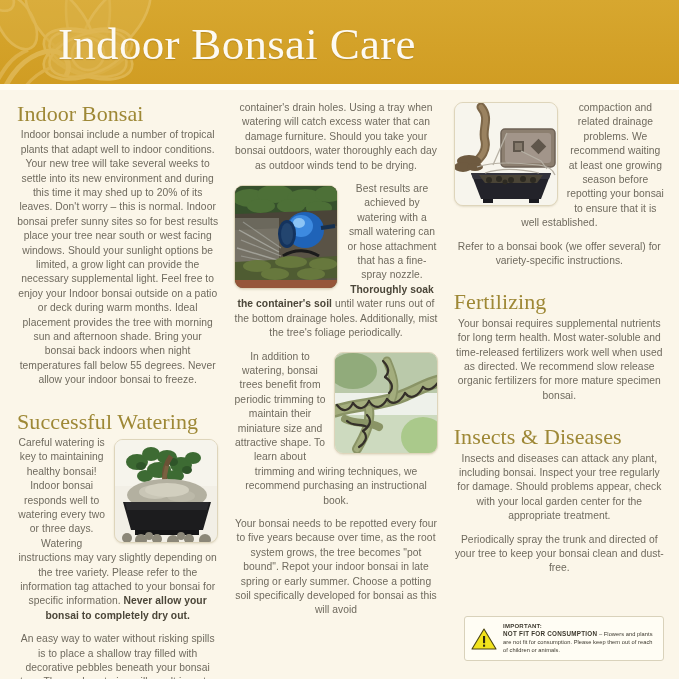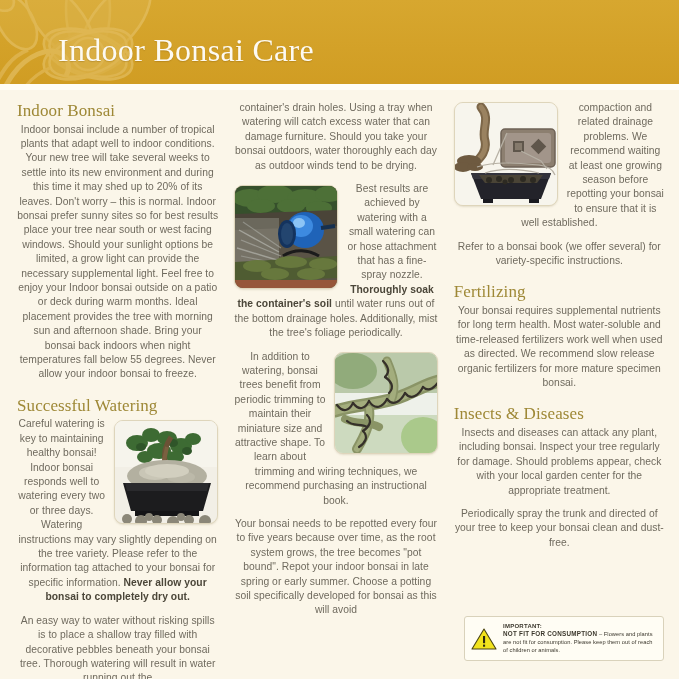--- a/index.html
+++ b/index.html
@@ -34,23 +34,23 @@
   .header-ornament {
     position: absolute;
     left: -30px; top: -42px;
     width: 230px; height: 190px;
     opacity: .55;
     pointer-events: none;
   }
   .header-title {
     position: absolute;
     left: 58px;
-    top: 32px;
+    top: 18px;
     font-family: "Liberation Serif", "DejaVu Serif", serif;
-    font-size: 32px;
+    font-size: 45px;
     font-weight: 400;
     color: #fdfaf2;
     letter-spacing: .3px;
     text-shadow: 0 1px 1px rgba(120,80,0,.28);
     white-space: nowrap;
   }
   .header-rule {
     position: absolute;
     left: 0; bottom: 0;
     width: 679px; height: 6px;
@@ -67,28 +67,28 @@
     display: flex;
     gap: 16px;
     align-items: flex-start;
   }
   .col { width: 202px; position: relative; }
   .col-mid { width: 204px; }
   .col-right { width: 212px; }
 
   h2.sec {
     font-family: "Liberation Serif", "DejaVu Serif", serif;
-    font-size: 17px;
+    font-size: 22px;
     font-weight: 400;
     color: #9e8836;
     margin: 0 0 2px 0;
     line-height: 1.15;
     letter-spacing: .1px;
   }
-  h2.sec.gap { margin-top: 14px; }
+  h2.sec.gap { margin-top: 21px; }
 
   p.body {
     margin: 0 0 9px 0;
     font-size: 10.3px;
     line-height: 14.4px;
     color: #6f6a5e;
     letter-spacing: .05px;
     text-align: center;
   }
   b.em { color: #4b4639; font-weight: 700; }

